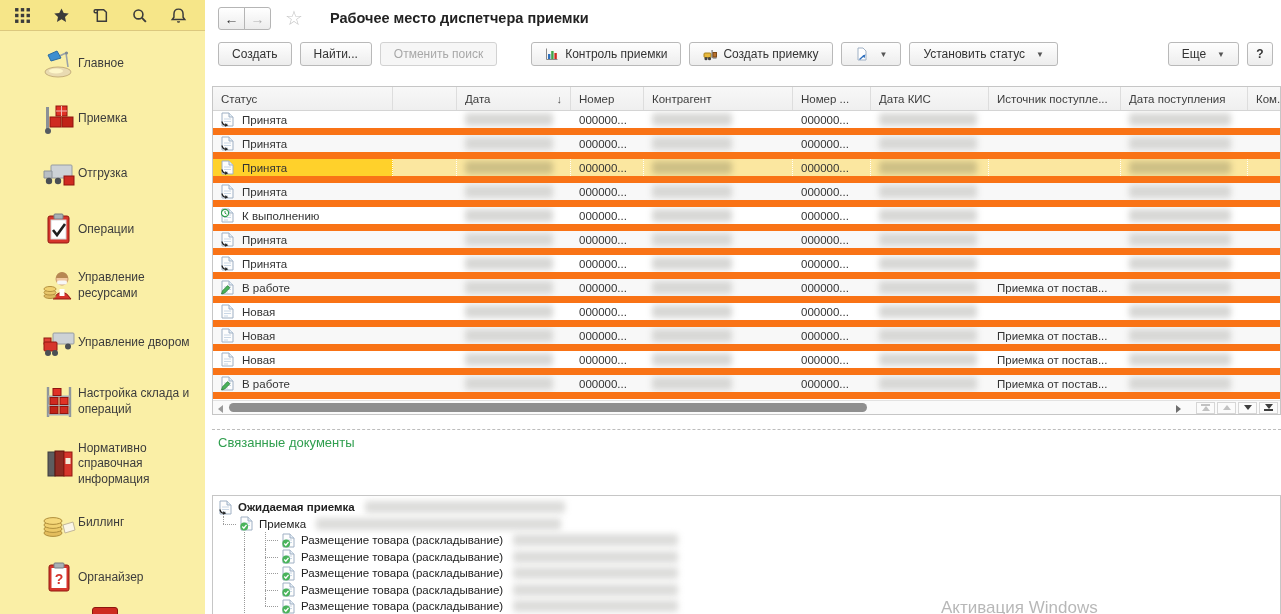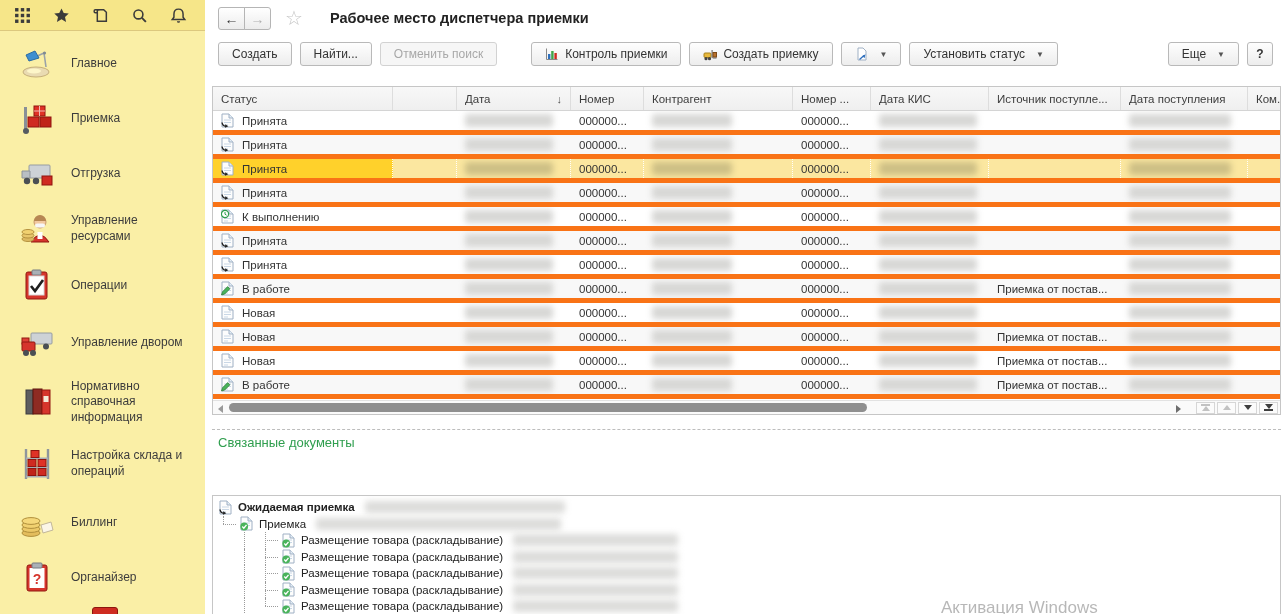--- a/index.html
+++ b/index.html
@@ -4,21 +4,21 @@
 <style>
   html,body{margin:0;padding:0;background:#e9e9e9;}
   #app{position:relative;width:1281px;height:614px;background:#fff;overflow:hidden;
        font-family:"Liberation Sans",sans-serif;color:#333;}
   
   #sidebar{position:absolute;left:0;top:0;width:205px;height:614px;background:#FAEFA6;border-right:1px solid #E6D78E;}
   #topbar{height:30px;background:#F6E689;border-bottom:1px solid #DCC87E;display:flex;align-items:center;gap:22px;padding-left:14px;}
   .tico{width:17px;height:17px;display:inline-flex;cursor:pointer;}
   .tico svg{width:100%;height:100%;}
   #sidebar-items{padding-top:5px;}
-  .sb-item{display:flex;align-items:center;gap:15px;padding-left:18px;cursor:pointer;box-sizing:border-box;}
+  .sb-item{display:flex;align-items:center;padding-left:40px;cursor:pointer;box-sizing:border-box;}
   .sb-ico{width:38px;height:38px;flex:none;display:flex;align-items:center;justify-content:center;}
   .sb-ico svg{width:36px;height:36px;}
   .sb-label{font-size:12px;color:#3C3C3C;line-height:1.3;padding-right:6px;}
   .sb-partial{position:absolute;left:92px;top:607px;width:24px;height:18px;background:#CE2B20;border:1px solid #8D150D;border-radius:3px;}
   
   #main{position:absolute;left:205px;top:0;right:0;height:614px;background:#fff;}
   .navgrp{position:absolute;left:13px;top:7px;display:flex;}
   .navb2{width:27px;height:23px;border:1px solid #B5B5B5;background:linear-gradient(#fff,#ECECEC);
          display:flex;align-items:center;justify-content:center;font-size:14px;box-sizing:border-box;cursor:pointer;}
   .navb2.first{border-radius:3px 0 0 3px;}
@@ -37,21 +37,21 @@
   .gapL{margin-left:26px;}
   .spacer{flex:1;}
   .qbtn{width:26px;justify-content:center;padding:0;margin-right:0;font-weight:bold;}
   
   #grid-panel{position:absolute;left:7px;top:86px;right:0;height:329px;border:1px solid #C6C6C6;background:#fff;box-sizing:border-box;}
   #thead{height:24px;display:flex;background:linear-gradient(#F8F8F8,#EFEFEF);border-bottom:1px solid #D4D4D4;box-sizing:border-box;}
   .hcell{border-right:1px solid #DDD;font-size:11.5px;color:#3D3D3D;display:flex;align-items:center;
          padding:0 8px;box-sizing:border-box;overflow:hidden;white-space:nowrap;cursor:pointer;text-align:right;}
   .sortmark{margin-left:auto;color:#555;font-size:11px;}
   #tbody{height:288px;overflow:hidden;}
-  .trow{height:24px;display:flex;border-bottom:5px solid #f97316;background:#fff;box-sizing:border-box;cursor:pointer;}
+  .trow{height:24px;display:flex;border-bottom:7px solid #f97316;background:#fff;box-sizing:border-box;cursor:pointer;}
   .trow.alt{background:#F8F8F8;}
   .cell{box-sizing:border-box;display:flex;align-items:center;padding:0 8px;font-size:11.5px;color:#333;
         overflow:hidden;white-space:nowrap;flex:none;}
   .trow.sel .cell{background:#FBE7A0;border-right:1px dotted rgba(255,255,255,.95);}
   .trow.sel .cell.c0{background:#FFD12B;}
   .dicon{width:13px;height:15px;display:inline-flex;margin-right:8px;flex:none;}
   .dicon svg{width:100%;height:100%;}
   .blur{height:13px;border-radius:2px;background:#D7D7D5;filter:blur(3px);}
   .trow.sel .blur{background:#CDBF85;}
   
@@ -159,83 +159,83 @@
             <svg viewBox="0 0 36 36">
               <rect x="10" y="9" width="21" height="13" rx="1" fill="#CDD2D6" stroke="#969CA1"></rect>
               <path d="M3 15 h8 v7 H3 z" fill="#B9BFC4" stroke="#8D949A"></path>
               <circle cx="8" cy="25" r="3.2" fill="#4A4F54"></circle>
               <circle cx="17" cy="25" r="3.2" fill="#4A4F54"></circle>
               <rect x="23" y="20" width="10" height="9" fill="#CF2A21" stroke="#8F150F"></rect>
             </svg>
           </span>
           <span class="sb-label">Отгрузка</span>
         </div>
+        <div class="sb-item" style="height: 57px;">
+          <span class="sb-ico">
+            <svg viewBox="0 0 36 36">
+              <rect x="7" y="4" width="21" height="27" rx="2" fill="#D6352C" stroke="#911911"></rect>
+              <rect x="13" y="2" width="9" height="5" rx="1" fill="#AAB1B7" stroke="#767C82"></rect>
+              <rect x="10" y="8" width="15" height="19" fill="#FFF" stroke="#D8D8D8"></rect>
+              <path d="M12 18 l4 5 8 -11" stroke="#1E1E1E" stroke-width="2.6" fill="none"></path>
+            </svg>
+          </span>
+          <span class="sb-label">Операции</span>
+        </div>
         <div class="sb-item" style="height: 56px;">
           <span class="sb-ico">
             <svg viewBox="0 0 36 36">
               <circle cx="21" cy="11" r="6" fill="#F2C9A0" stroke="#C99B6D"></circle>
               <path d="M15 10 a6 6 0 0 1 12 0 z" fill="#B78752"></path>
               <rect x="16" y="12.5" width="10" height="4" rx="2" fill="#F7F7F7"></rect>
               <path d="M12 31 q9 -14 18 0 z" fill="#D6352C" stroke="#911911"></path>
               <rect x="18.5" y="21" width="5" height="7" fill="#FFF"></rect>
               <ellipse cx="9" cy="28" rx="6" ry="2.5" fill="#DCB960" stroke="#B5923F"></ellipse>
               <ellipse cx="9" cy="24.5" rx="6" ry="2.5" fill="#E8C76B" stroke="#B5923F"></ellipse>
               <ellipse cx="9" cy="21" rx="6" ry="2.5" fill="#F1D170" stroke="#B5923F"></ellipse>
             </svg>
           </span>
           <span class="sb-label">Управление ресурсами</span>
         </div>
         <div class="sb-item" style="height: 57px;">
           <span class="sb-ico">
             <svg viewBox="0 0 36 36">
-              <rect x="7" y="4" width="21" height="27" rx="2" fill="#D6352C" stroke="#911911"></rect>
-              <rect x="13" y="2" width="9" height="5" rx="1" fill="#AAB1B7" stroke="#767C82"></rect>
-              <rect x="10" y="8" width="15" height="19" fill="#FFF" stroke="#D8D8D8"></rect>
-              <path d="M12 18 l4 5 8 -11" stroke="#1E1E1E" stroke-width="2.6" fill="none"></path>
-            </svg>
-          </span>
-          <span class="sb-label">Операции</span>
-        </div>
-        <div class="sb-item" style="height: 57px;">
-          <span class="sb-ico">
-            <svg viewBox="0 0 36 36">
               <rect x="12" y="8" width="21" height="11" rx="1" fill="#CDD2D6" stroke="#969CA1"></rect>
               <circle cx="27" cy="21.5" r="3" fill="#4A4F54"></circle>
               <rect x="3" y="13" width="7" height="6" fill="#E04237" stroke="#911911"></rect>
               <rect x="3" y="17" width="13" height="9" rx="1" fill="#D6352C" stroke="#911911"></rect>
               <circle cx="7" cy="28" r="3" fill="#4A4F54"></circle>
               <circle cx="14" cy="28" r="3" fill="#4A4F54"></circle>
             </svg>
           </span>
           <span class="sb-label">Управление двором</span>
-        </div>
-        <div class="sb-item" style="height: 62px;">
-          <span class="sb-ico">
-            <svg viewBox="0 0 36 36">
-              <rect x="7" y="6" width="7" height="24" fill="#5D5D5F" stroke="#3C3C3E"></rect>
-              <rect x="14" y="5" width="9" height="25" fill="#8E2B23" stroke="#5D140E"></rect>
-              <rect x="23" y="6" width="8" height="24" fill="#D6352C" stroke="#911911"></rect>
-              <rect x="24.5" y="12" width="5" height="6" fill="#F3E9D7"></rect>
-            </svg>
-          </span>
-          <span class="sb-label">Нормативно справочная информация</span>
         </div>
         <div class="sb-item" style="height: 62px;">
           <span class="sb-ico">
             <svg viewBox="0 0 36 36">
               <path d="M7 3 V33 M29 3 V33" stroke="#8F969C" stroke-width="2.4"></path>
               <path d="M7 12.5 H29 M7 21.5 H29 M7 30.5 H29" stroke="#A8AEB4" stroke-width="2"></path>
               <rect x="12" y="4.5" width="8" height="7" fill="#E03226" stroke="#8F150F"></rect>
               <rect x="9" y="13.5" width="8" height="7" fill="#CF2A21" stroke="#8F150F"></rect>
               <rect x="19" y="13.5" width="8" height="7" fill="#E03226" stroke="#8F150F"></rect>
               <rect x="9" y="22.5" width="8" height="7" fill="#C02318" stroke="#8F150F"></rect>
               <rect x="19" y="22.5" width="8" height="7" fill="#CF2A21" stroke="#8F150F"></rect>
             </svg>
           </span>
           <span class="sb-label">Настройка склада и операций</span>
+        </div>
+        <div class="sb-item" style="height: 62px;">
+          <span class="sb-ico">
+            <svg viewBox="0 0 36 36">
+              <rect x="7" y="6" width="7" height="24" fill="#5D5D5F" stroke="#3C3C3E"></rect>
+              <rect x="14" y="5" width="9" height="25" fill="#8E2B23" stroke="#5D140E"></rect>
+              <rect x="23" y="6" width="8" height="24" fill="#D6352C" stroke="#911911"></rect>
+              <rect x="24.5" y="12" width="5" height="6" fill="#F3E9D7"></rect>
+            </svg>
+          </span>
+          <span class="sb-label">Нормативно справочная информация</span>
         </div>
         <div class="sb-item" style="height: 55px;">
           <span class="sb-ico">
             <svg viewBox="0 0 36 36">
               <ellipse cx="12" cy="28" rx="9" ry="3.4" fill="#E3BD5D" stroke="#B08F3C"></ellipse>
               <ellipse cx="12" cy="24" rx="9" ry="3.4" fill="#ECC968" stroke="#B08F3C"></ellipse>
               <ellipse cx="12" cy="20" rx="9" ry="3.4" fill="#F1D170" stroke="#B08F3C"></ellipse>
               <ellipse cx="12" cy="16" rx="9" ry="3.4" fill="#F5D87A" stroke="#B08F3C"></ellipse>
               <path d="M22 20 l10 -3 2 8 -10 3 z" fill="#FBF6E7" stroke="#C2B79A"></path>
             </svg>

